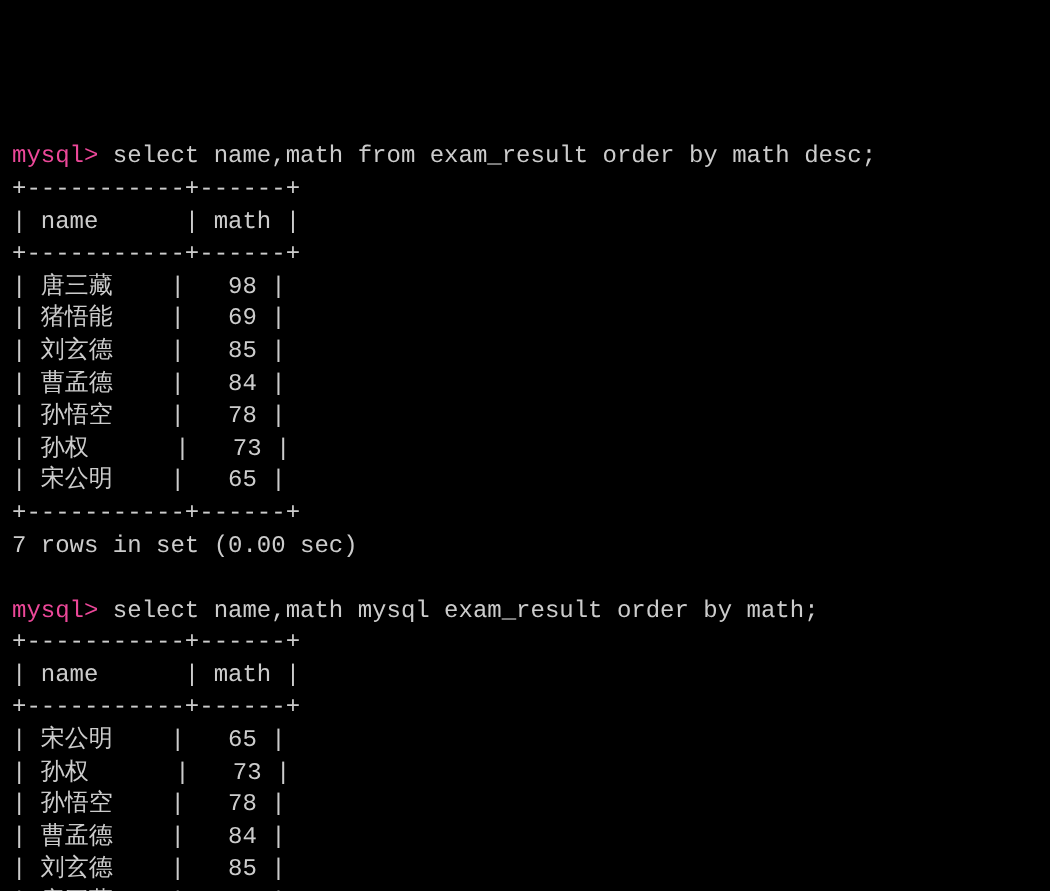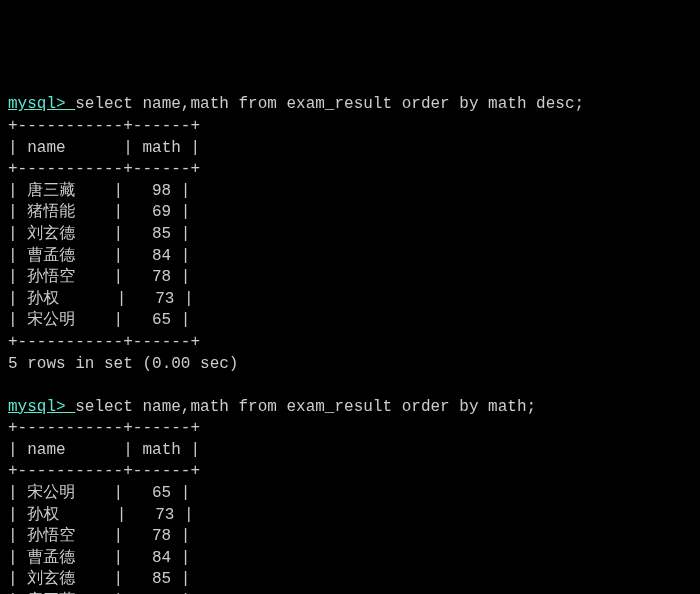--- a/index.html
+++ b/index.html
@@ -7,44 +7,44 @@
       padding: 8px;
       background: #000;
       color: #ccc;
       font-family: "Consolas", "Courier New", monospace;
       font-size: 16px;
       line-height: 1.35;
       width: 700px;
       box-sizing: border-box;
       white-space: pre;
     }
-    .prompt { color: #5eead4; text-decoration: underline; }
+    .prompt { color: #ec4899; }
     .row-line { color: #ccc; }
     .sep { color: #ccc; }
   </style>
 </head>
 <body>
 
 
 
 <div id="terminal"><span class="prompt">mysql&gt; </span><span class="sql">select name,math from exam_result order by math desc;</span>
 <span class="sep">+-----------+------+</span>
 <span class="row-line">| name      | math |</span>
 <span class="sep">+-----------+------+</span>
 <span class="row-line">| 唐三藏    |   98 |</span>
 <span class="row-line">| 猪悟能    |   69 |</span>
 <span class="row-line">| 刘玄德    |   85 |</span>
 <span class="row-line">| 曹孟德    |   84 |</span>
 <span class="row-line">| 孙悟空    |   78 |</span>
 <span class="row-line">| 孙权      |   73 |</span>
 <span class="row-line">| 宋公明    |   65 |</span>
 <span class="sep">+-----------+------+</span>
-<span class="footer">5 rows in set (0.00 sec)</span>
+<span class="footer">7 rows in set (0.00 sec)</span>
 
-<span class="prompt">mysql&gt; </span><span class="sql">select name,math from exam_result order by math;</span>
+<span class="prompt">mysql&gt; </span><span class="sql">select name,math mysql exam_result order by math;</span>
 <span class="sep">+-----------+------+</span>
 <span class="row-line">| name      | math |</span>
 <span class="sep">+-----------+------+</span>
 <span class="row-line">| 宋公明    |   65 |</span>
 <span class="row-line">| 孙权      |   73 |</span>
 <span class="row-line">| 孙悟空    |   78 |</span>
 <span class="row-line">| 曹孟德    |   84 |</span>
 <span class="row-line">| 刘玄德    |   85 |</span>
 <span class="row-line">| 唐三藏    |   98 |</span>
 

